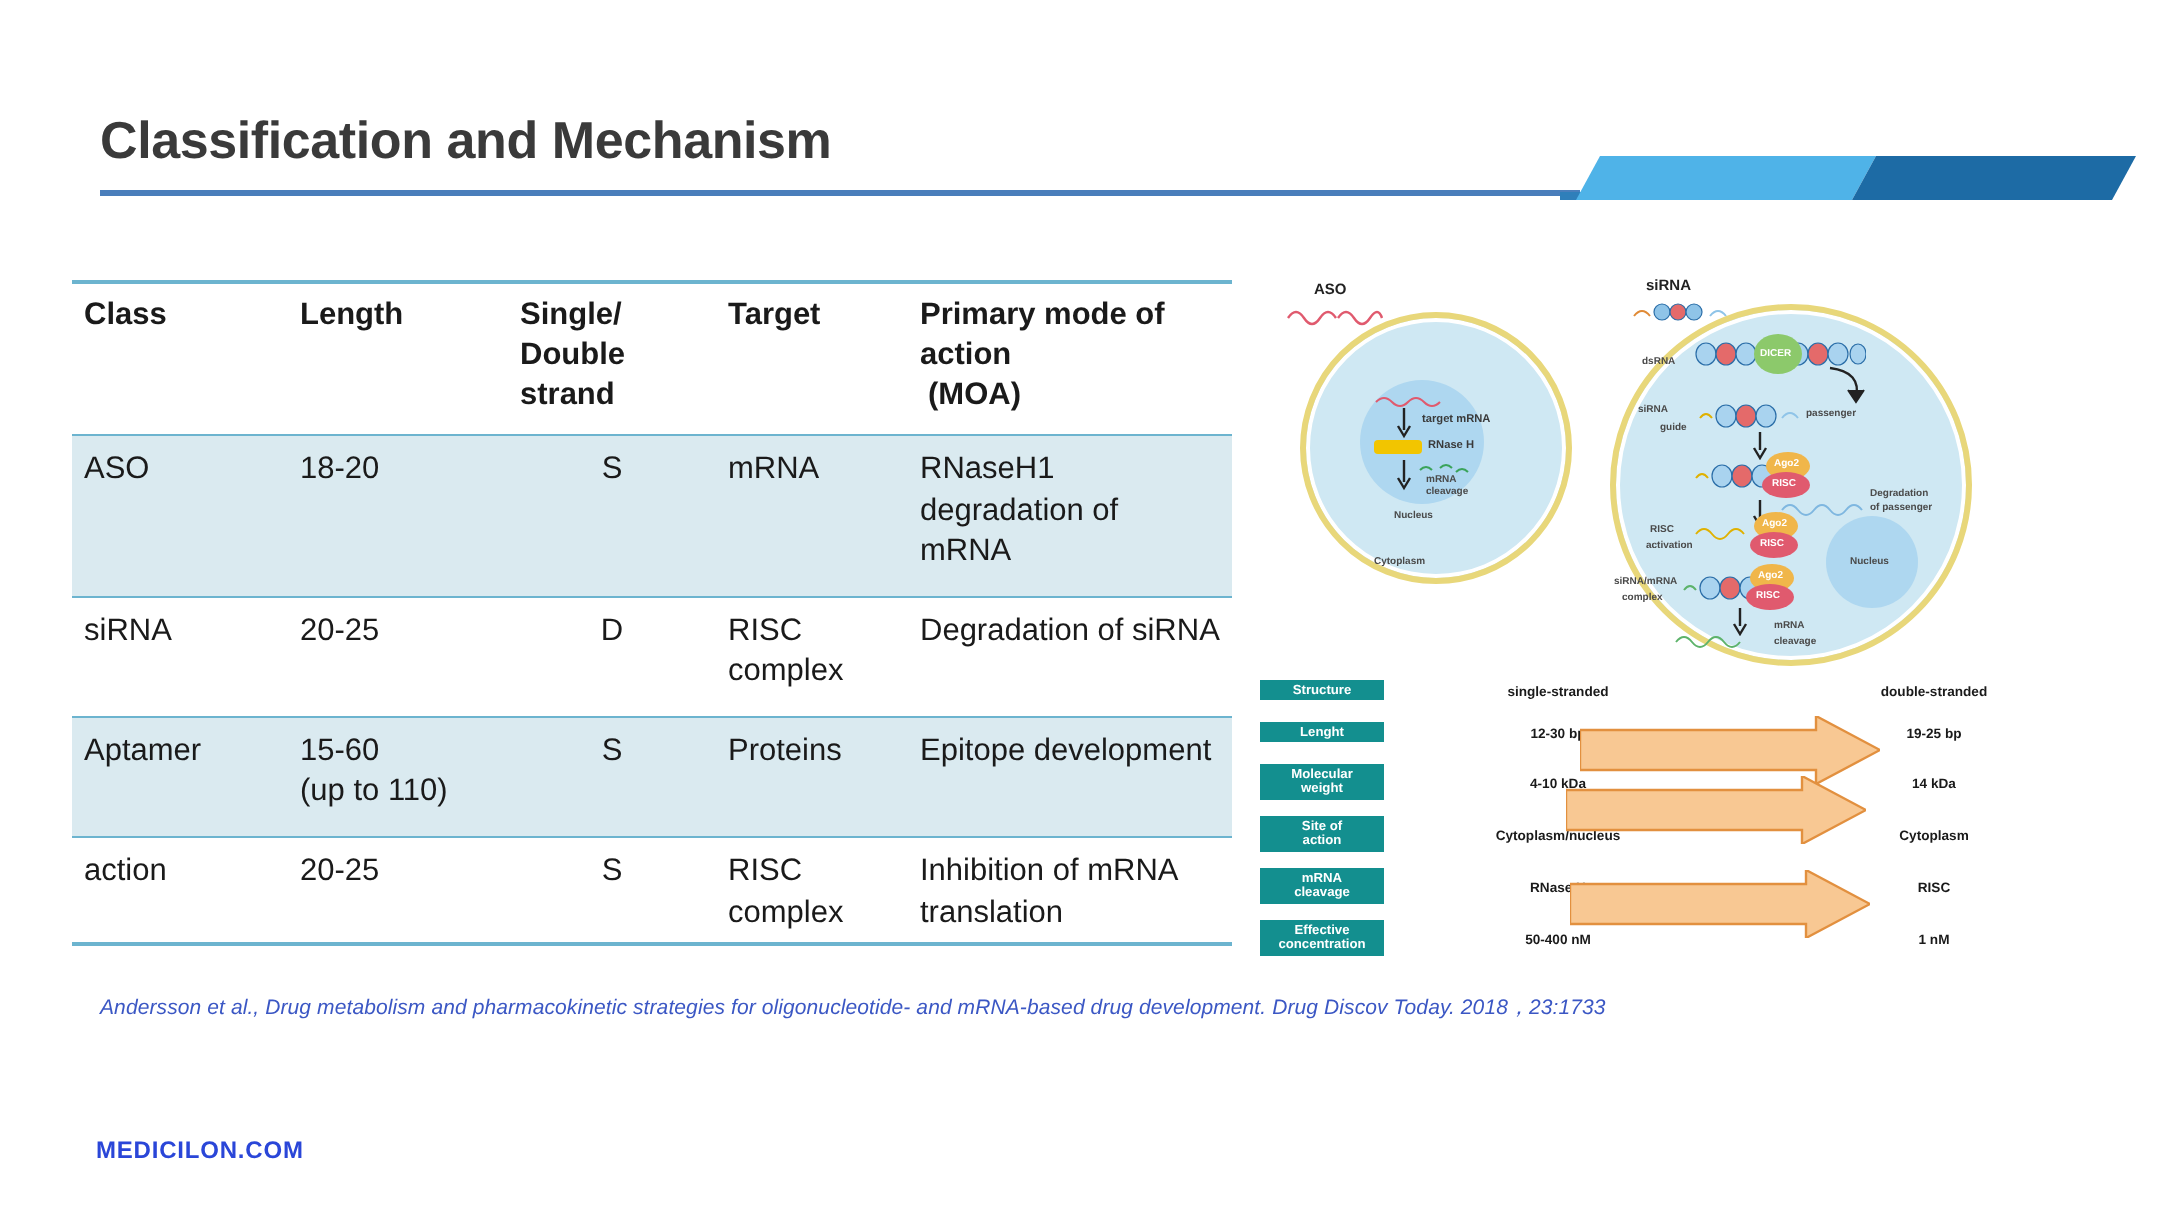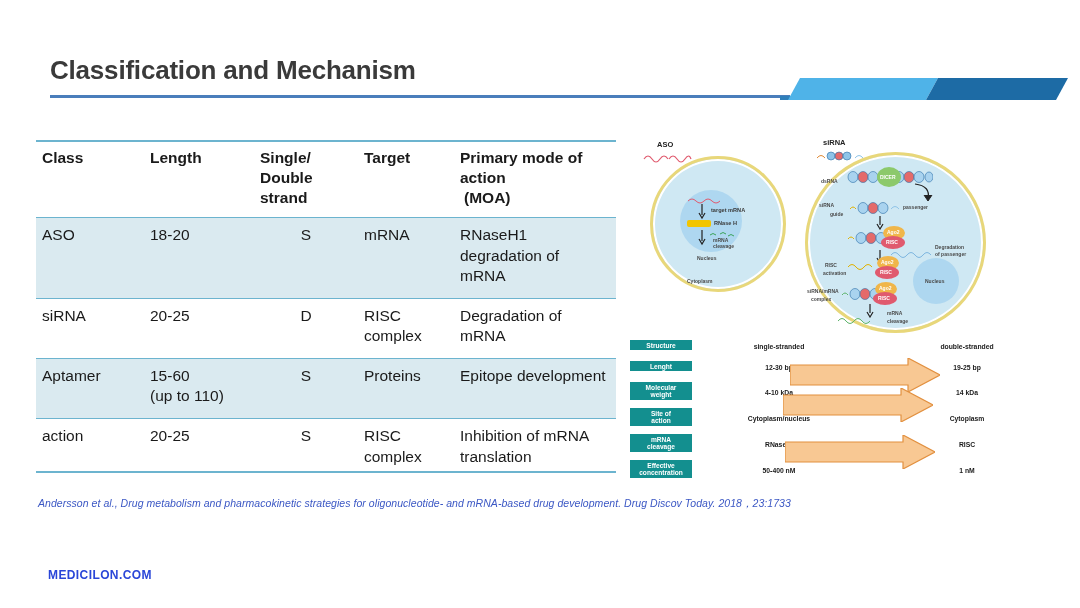--- a/index.html
+++ b/index.html
@@ -61,21 +61,21 @@
   .col-class{width:96px;}
   .col-length{width:98px;}
   .col-sd{width:92px;}
   .col-target{width:84px;}
   .col-moa{width:auto;}
   .c-center{text-align:center;}
   .moa-ind{padding-left:4px;}
 
   
   #citation{
-    position:absolute;left:38px;top:497px;
+    position:absolute;left:50px;top:497px;
     font-size:10.5px;font-style:italic;color:#3b57c4;
     white-space:nowrap;letter-spacing:0.05px;
   }
 
   
   #footer-logo{
     position:absolute;left:48px;top:568px;
     font-size:12px;font-weight:bold;color:#2a46d8;letter-spacing:0.4px;
   }
 
@@ -183,21 +183,21 @@
       <td>
         <div>20-25</div>
         <div></div>
       </td>
       <td class="c-center">D</td>
       <td>
         <div>RISC</div>
         <div>complex</div>
       </td>
       <td>
-        <div>Degradation of mRNA</div>
+        <div>Degradation of siRNA</div>
         <div></div>
       </td>
     </tr>
     <tr class="alt">
       <td>Aptamer</td>
       <td>
         <div>15-60</div>
         <div>(up to 110)</div>
       </td>
       <td class="c-center">S</td>

